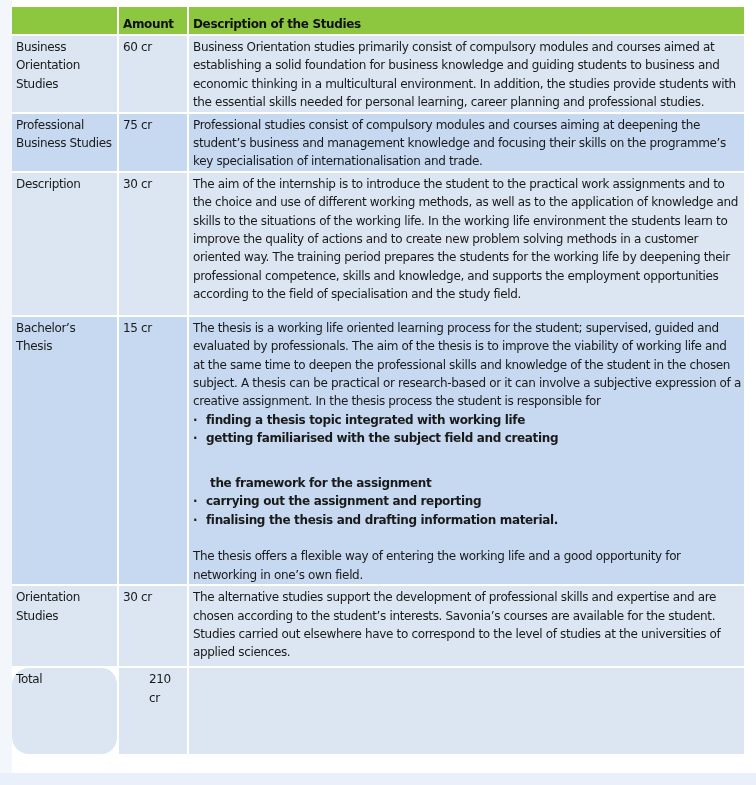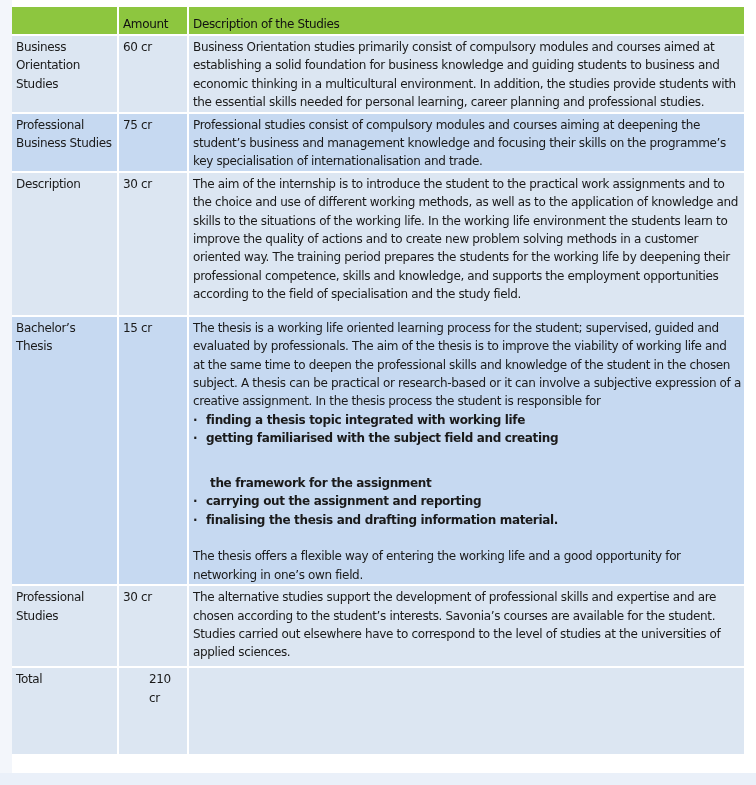--- a/index.html
+++ b/index.html
@@ -28,21 +28,21 @@
     text-align: left;
     padding: 2px 4px 0 4px;
     line-height: 18.4px;
     border-right: 2px solid #ffffff;
     border-bottom: 2px solid #ffffff;
     letter-spacing: -0.35px;
   }
   th:last-child, td:last-child { border-right: none; }
   th {
     background: #8dc63f;
-    font-weight: normal;
+    font-weight: bold;
     height: 29px;
     padding-top: 8px;
     padding-bottom: 0;
     line-height: 18px;
     font-size: 12px;
     color: #111;
     box-sizing: border-box;
   }
   tr.light td { background: #dce6f2; }
   tr.dark td { background: #c6d9f1; }
@@ -95,25 +95,25 @@
           <li><span>finding a thesis topic integrated with working life</span></li>
           <li><span>getting familiarised with the subject field and creating</span><span class="cont">the framework for the assignment</span></li>
           <li><span>carrying out the assignment and reporting</span></li>
           <li><span>finalising the thesis and drafting information material.</span></li>
         </ul>
         <div style="height:18.4px;"></div>
         <div>The thesis offers a flexible way of entering the working life and a good opportunity for networking in one’s own field.</div>
       </td>
     </tr>
     <tr class="light" style="height:82px;">
-      <td>Professional Studies</td>
+      <td>Orientation Studies</td>
       <td>30 cr</td>
       <td class="desc">The alternative studies support the development of professional skills and expertise and are chosen according to the student’s interests. Savonia’s courses are available for the student. Studies carried out elsewhere have to correspond to the level of studies at the universities of applied sciences.</td>
     </tr>
     <tr class="light" style="height:86px;">
-      <td style="border-bottom:none;">Total</td>
+      <td style="border-bottom:none;border-radius:17px;">Total</td>
       <td style="border-bottom:none;padding-left:30px;">210 cr</td>
       <td class="desc" style="border-bottom:none;"></td>
     </tr>
   </tbody>
 </table>
 
 <div class="bottom-strip"></div>
 
 </body></html>

